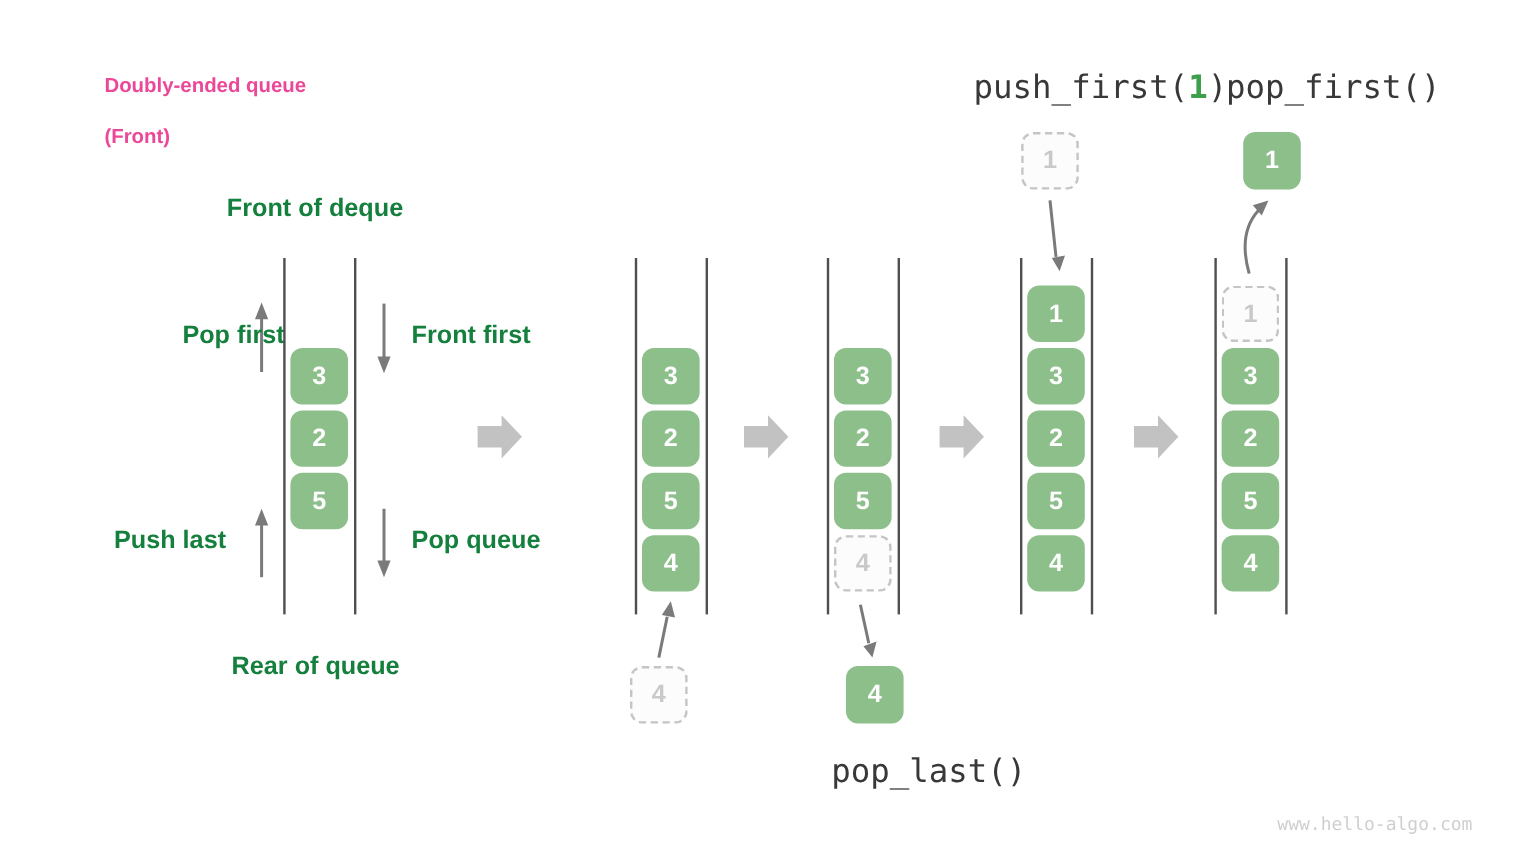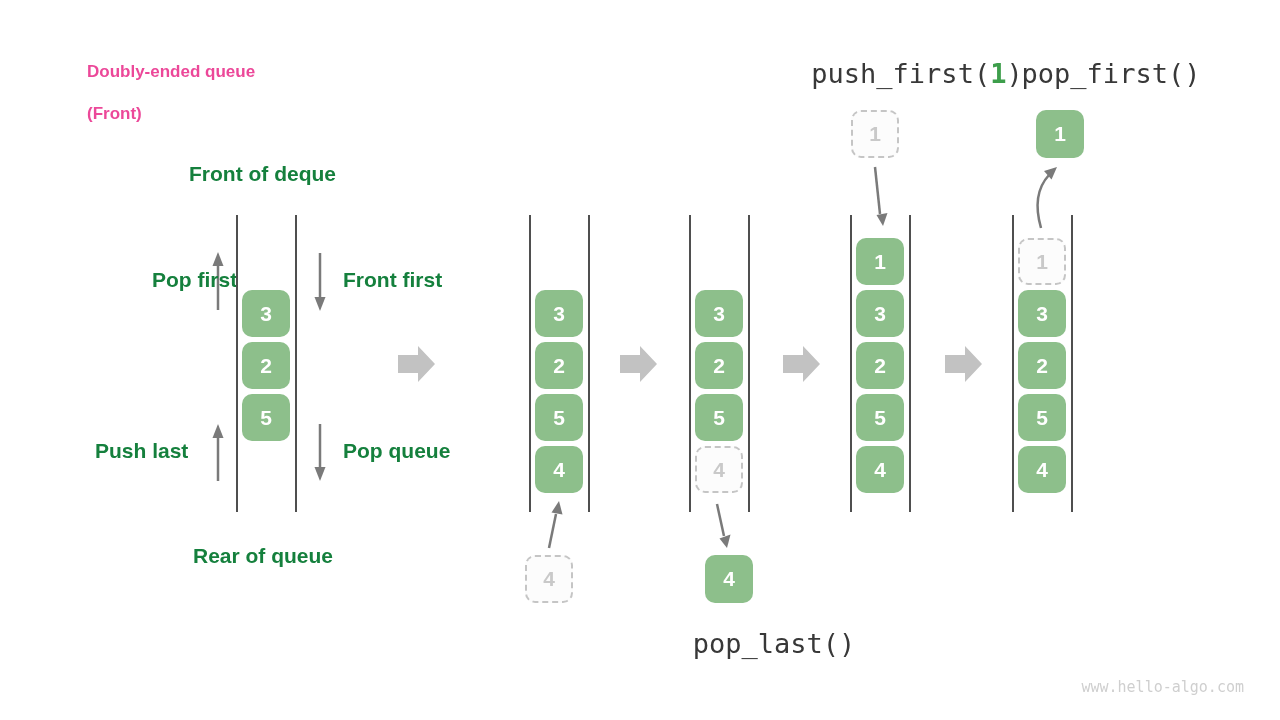--- a/index.html
+++ b/index.html
@@ -28,21 +28,21 @@
     background:#fcfcfc;border:2px dashed #c5c5c5;color:#c9c9c9;line-height:43px;
   }
   .cell.float{height:48px;}
   .code{
     position:absolute;transform:translateX(-50%);white-space:nowrap;
     font-family:"DejaVu Sans Mono","Liberation Mono",monospace;
     font-size:27px;color:#383838;
   }
   .code .arg{color:#3d9e4b;font-weight:bold;}
   .watermark{
-    position:absolute;right:36px;top:678px;
+    position:absolute;right:53px;top:678px;
     font-family:"DejaVu Sans Mono","Liberation Mono",monospace;
     font-size:15px;color:#cfcfcf;
   }
 </style>
 </head>
 <body>
 
 <div id="canvas">
 
   <svg id="arrow-layer" width="1280" height="720" viewBox="0 0 1280 720">

